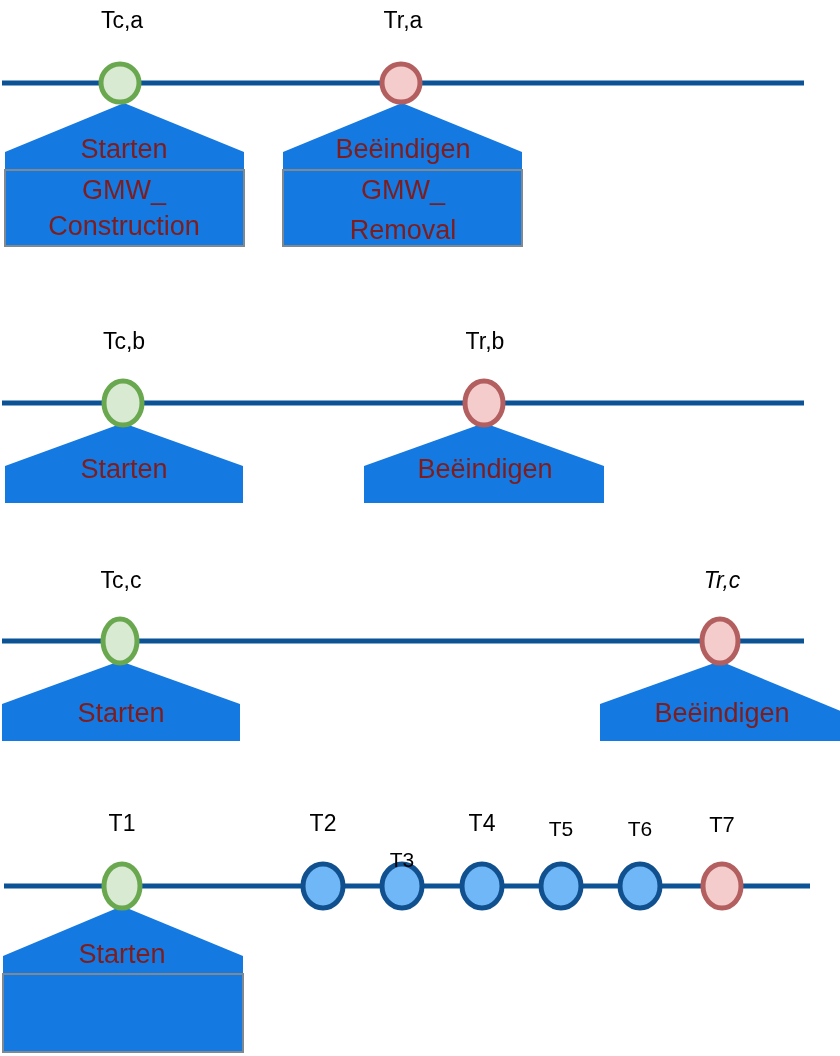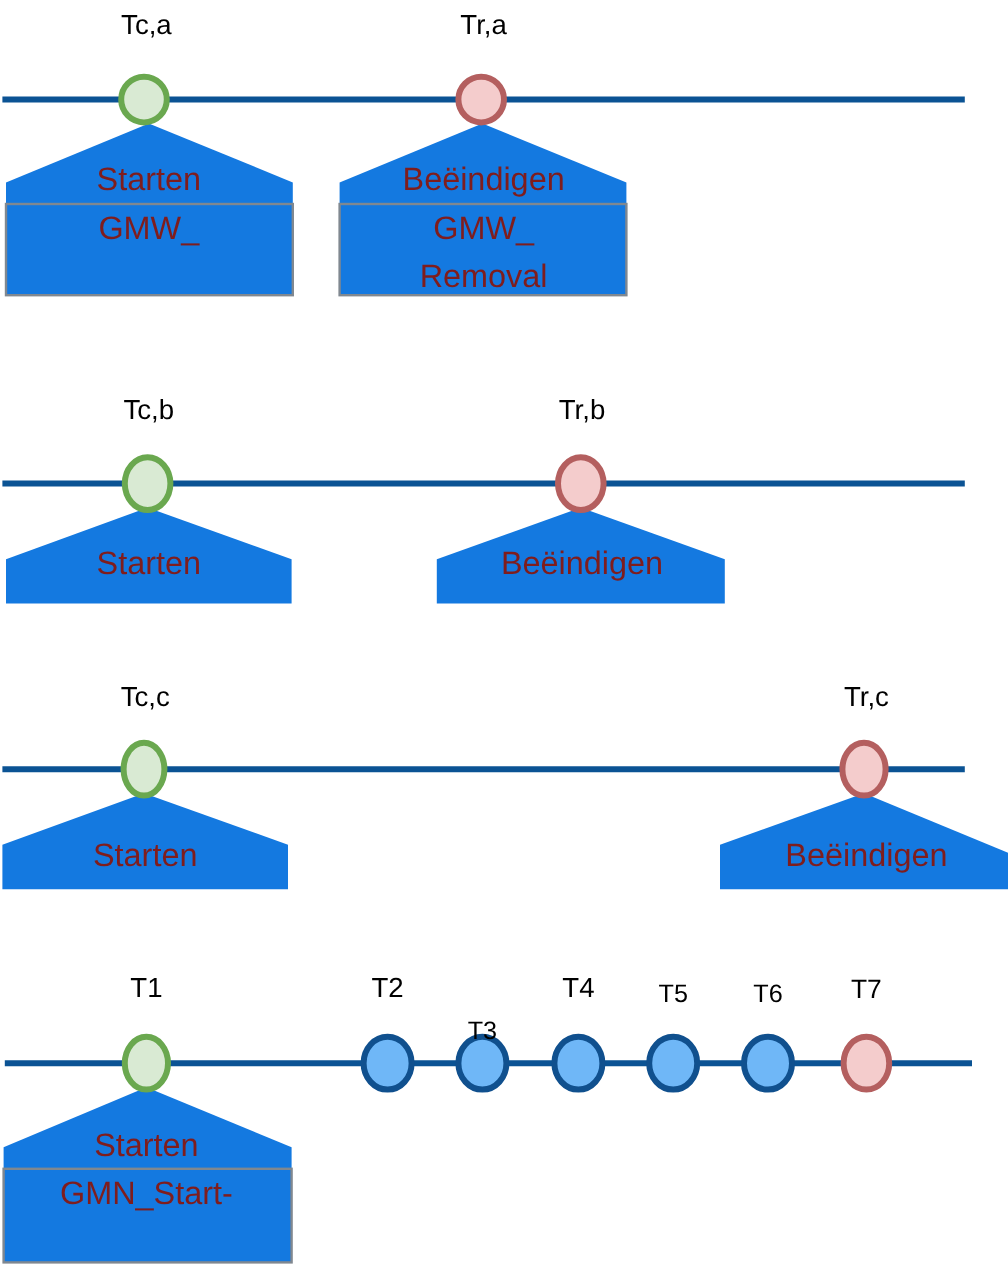--- a/index.html
+++ b/index.html
@@ -106,39 +106,39 @@
     </g>
   </svg>
 
   <div class="tick-label" style="left:122px; top:9px; font-size:23px;">Tc,a</div>
   <div class="tick-label" style="left:403px; top:9px; font-size:23px;">Tr,a</div>
 
   <div class="tick-label" style="left:124px; top:330px; font-size:23px;">Tc,b</div>
   <div class="tick-label" style="left:485px; top:330px; font-size:23px;">Tr,b</div>
 
   <div class="tick-label" style="left:121px; top:569px; font-size:23px;">Tc,c</div>
-  <div class="tick-label" style="left:722px; top:569px; font-size:23px;">Tr,c</div>
+  <div class="tick-label" style="left:722px; top:569px; font-size:23px;font-style:italic;">Tr,c</div>
 
   <div class="tick-label" style="left:122px; top:812px; font-size:23px;">T1</div>
   <div class="tick-label" style="left:323px; top:812px; font-size:23px;">T2</div>
   <div class="tick-label" style="left:402px; top:849px; font-size:21px;">T3</div>
   <div class="tick-label" style="left:482px; top:812px; font-size:23px;">T4</div>
   <div class="tick-label" style="left:561px; top:818px; font-size:21px;">T5</div>
   <div class="tick-label" style="left:640px; top:818px; font-size:21px;">T6</div>
   <div class="tick-label" style="left:722px; top:814px; font-size:22px;">T7</div>
 
   <div class="shape-label" style="left:124px; top:135px; font-size:27px;">Starten</div>
   <div class="shape-label" style="left:124px; top:176px; font-size:27px;">GMW_</div>
+  <div class="shape-label" style="left:124px; top:212px; font-size:27px;">Construction</div>
 
   <div class="shape-label" style="left:403px; top:135px; font-size:27px;">Beëindigen</div>
   <div class="shape-label" style="left:403px; top:176px; font-size:27px;">GMW_</div>
   <div class="shape-label" style="left:403px; top:216px; font-size:27px;">Removal</div>
 
   <div class="shape-label" style="left:124px; top:455px; font-size:27px;">Starten</div>
   <div class="shape-label" style="left:485px; top:455px; font-size:27px;">Beëindigen</div>
 
   <div class="shape-label" style="left:121px; top:699px; font-size:27px;">Starten</div>
   <div class="shape-label" style="left:722px; top:699px; font-size:27px;">Beëindigen</div>
 
   <div class="shape-label" style="left:122px; top:940px; font-size:27px;">Starten</div>
-  <div class="shape-label" style="left:122px; top:980px; font-size:27px;">GMN_Start-</div>
 
 </div>
 
 </body></html>

